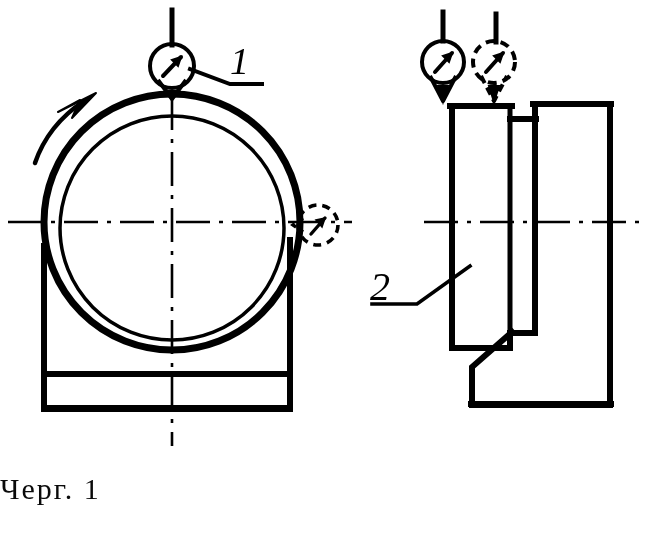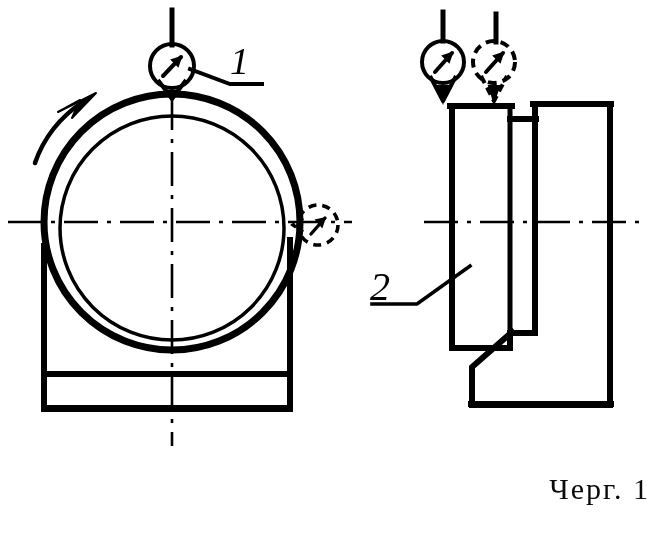--- a/index.html
+++ b/index.html
@@ -24,21 +24,21 @@
     top: 0;
     width: 650px;
     height: 534px;
     display: block;
   }
   .caption-layer {
     position: absolute;
     left: 0;
     top: 472px;
     width: 650px;
-    text-align: right;
+    text-align: left;
     pointer-events: none;
   }
   .caption-text {
     font-family: "Liberation Serif", serif;
     font-size: 30px;
     letter-spacing: 2px;
     color: #0a0a0a;
     white-space: pre;
   }
 </style>

